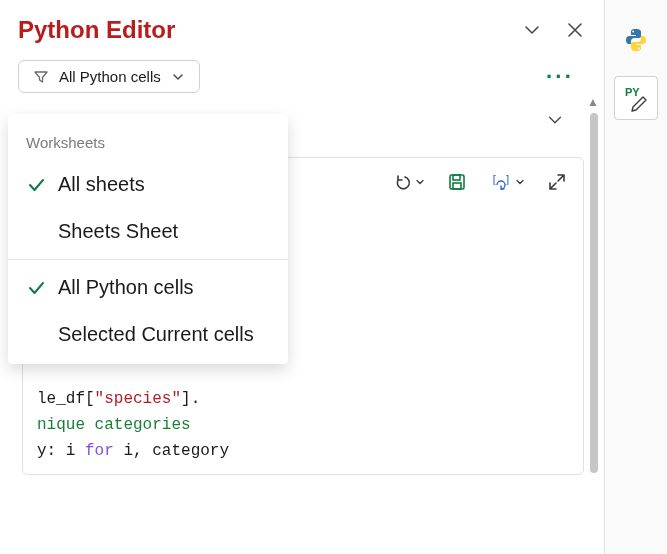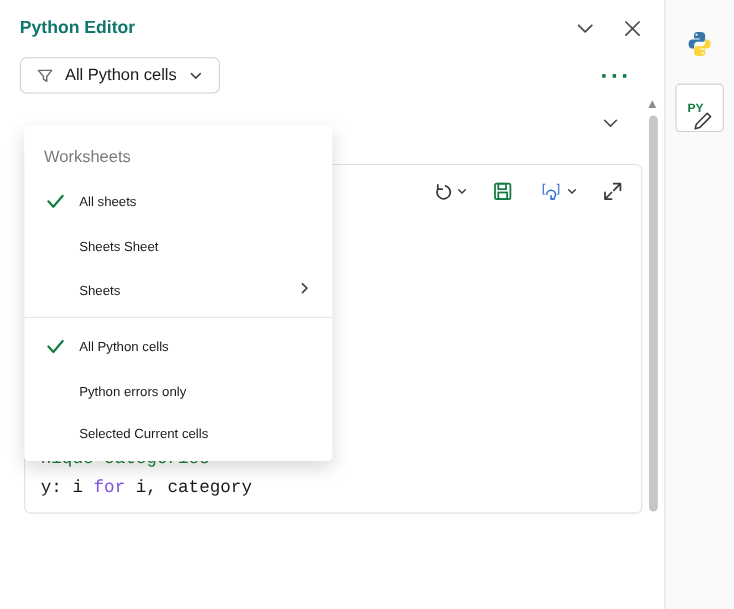--- a/index.html
+++ b/index.html
@@ -38,33 +38,32 @@
       width: 44px;
       height: 44px;
       display: flex;
       align-items: center;
       justify-content: center;
       border-radius: 4px;
     }
     .rail-icon.active {
       background: #fff;
       border: 1px solid #d0d0d0;
-      align-items: flex-end;
     }
     
     .header {
       display: flex;
       align-items: center;
       justify-content: space-between;
       padding: 16px 20px 10px 18px;
     }
     .title {
-      font-size: 16px;
+      font-size: 24px;
       font-weight: 600;
-      color: #0f766e;
+      color: #b91c1c;
     }
     .header-actions {
       display: flex;
       align-items: center;
       gap: 24px;
     }
     .icon-btn {
       display: flex;
       align-items: center;
       justify-content: center;
@@ -144,39 +143,39 @@
       color: #1a1a1a;
     }
     .k-purple { color: #8250df; }
     .k-red { color: #b31d28; }
     .k-green { color: #1a7f37; }
     .k-gray { color: #555; }
 
     
     .dropdown {
       position: absolute;
-      left: 22px;
+      left: 8px;
       top: 114px;
       width: 280px;
       background: #fff;
       box-shadow: 0 6px 16px rgba(0,0,0,0.15);
       border-radius: 4px;
       padding: 6px 0 6px 0;
       z-index: 20;
     }
     .dropdown .section-label {
       padding: 14px 18px 10px 18px;
       font-size: 15px;
       color: #7a7a7a;
     }
     .dropdown .item {
       display: flex;
       align-items: center;
       padding: 12px 18px;
-      font-size: 12px;
+      font-size: 20px;
       cursor: pointer;
       gap: 4px;
     }
     .dropdown .item .check-slot {
       width: 28px;
       display: flex;
       justify-content: flex-start;
     }
     .dropdown .item .chev {
       margin-left: auto;
@@ -289,41 +288,28 @@
           <svg width="20" height="20" viewBox="0 0 20 20">
             <path d="M4 10 L8.5 15 L17 5" stroke="#107c41" stroke-width="2" fill="none" stroke-linecap="round" stroke-linejoin="round"></path>
           </svg>
         </span>
       <span>All sheets</span>
     </div>
     <div class="item">
       <span class="check-slot"></span>
       <span>Sheets Sheet</span>
     </div>
-    <div class="item">
-      <span class="check-slot"></span>
-      <span>Sheets</span>
-      <span class="chev">
-        <svg width="14" height="14" viewBox="0 0 14 14">
-            <path d="M5 3 L9 7 L5 11" stroke="#4a4a4a" stroke-width="1.6" fill="none" stroke-linecap="round" stroke-linejoin="round"></path>
-          </svg>
-      </span>
-    </div>
     <hr>
     <div class="item">
       <span class="check-slot">
           <svg width="20" height="20" viewBox="0 0 20 20">
             <path d="M4 10 L8.5 15 L17 5" stroke="#107c41" stroke-width="2" fill="none" stroke-linecap="round" stroke-linejoin="round"></path>
           </svg>
         </span>
       <span>All Python cells</span>
-    </div>
-    <div class="item">
-      <span class="check-slot"></span>
-      <span>Python errors only</span>
     </div>
     <div class="item">
       <span class="check-slot"></span>
       <span>Selected Current cells</span>
     </div>
   </div>
 </div>
 
 <div class="right-rail">
   <div class="rail-icon">

